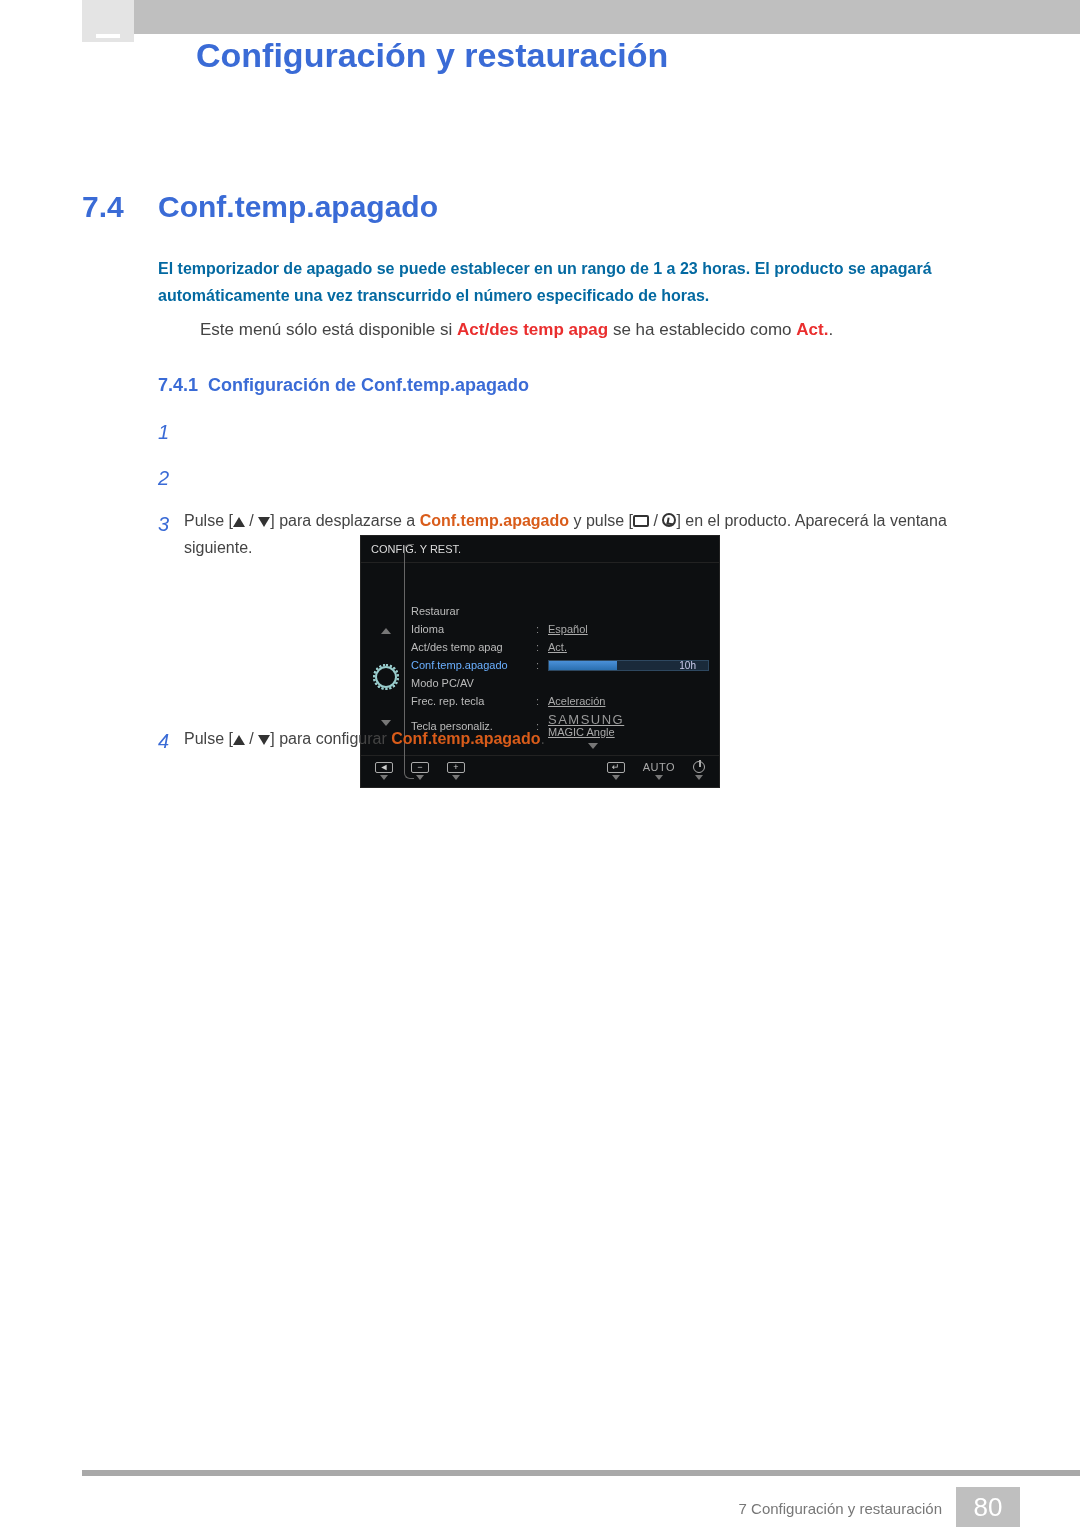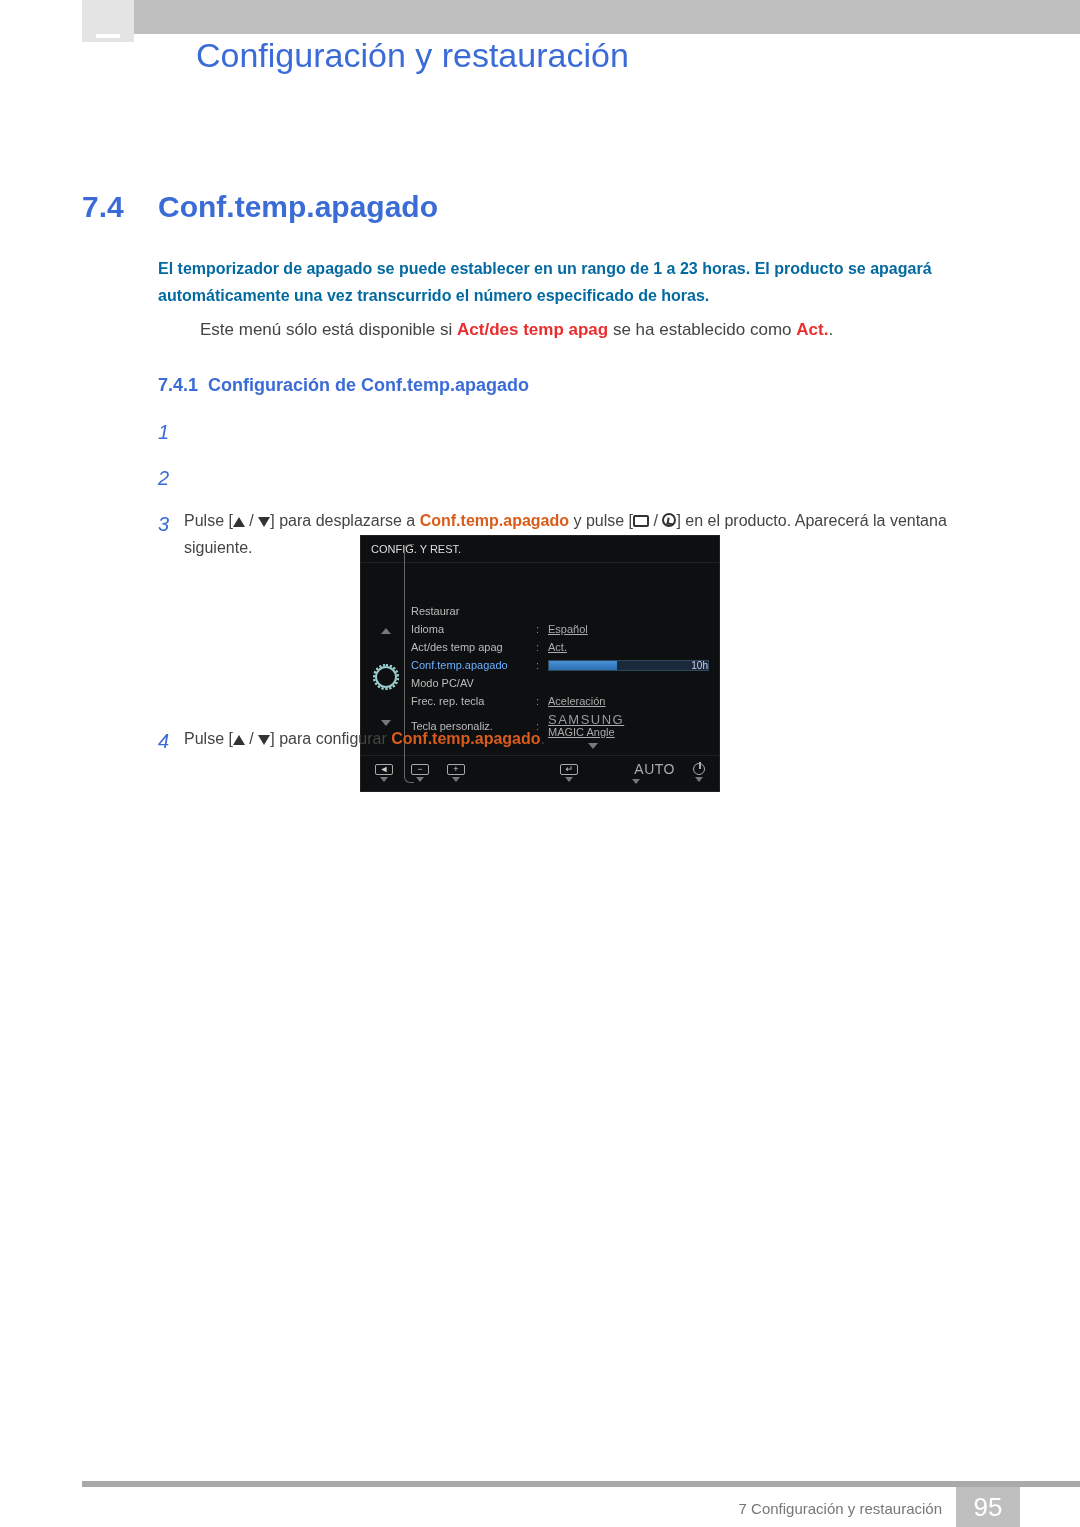--- a/index.html
+++ b/index.html
@@ -24,21 +24,21 @@
   .header-tab::after {
     content:"";
     position:absolute;
     left:14px; top:34px; width:24px; height:4px;
     background:#fff;
   }
   .chapter-title {
     position: absolute;
     top: 36px; left: 196px;
     font-size: 34px;
-    font-weight: normal;
+    font-weight: bold;
     color: #3a6bd6;
   }
   .section-num {
     position: absolute;
     top: 190px; left: 82px;
     font-size: 30px;
     font-weight: bold;
     color: #3a6bd6;
   }
   .section-title {
@@ -177,21 +177,21 @@
     height:11px;
     background:#1a2a3a;
     border:1px solid #2e4860;
     position:relative;
   }
   .osd-slider-fill {
     position:absolute; left:0; top:0; bottom:0;
     background:linear-gradient(#4a90d8,#2a6fb0);
   }
   .osd-slider-text {
-    position:absolute; right:0; top:-1px;
+    position:absolute; right:12px; top:-1px;
     font-size:10px; color:#cce;
   }
   .osd-sm-up, .osd-sm-down {
     width:0;height:0;margin:2px auto;
     border-left:5px solid transparent;border-right:5px solid transparent;
   }
   .osd-sm-up{border-bottom:6px solid #777;}
   .osd-sm-down{border-top:6px solid #777;}
   .osd-arrow-row{ padding-left:55px; }
   .osd-footer {
@@ -199,33 +199,33 @@
     justify-content:space-between;
     align-items:center;
     padding: 5px 14px 7px;
     border-top:1px solid #222;
   }
   .osd-f-left, .osd-f-right { display:flex; gap:18px; align-items:center; }
   .osd-f-item { display:flex; flex-direction:column; align-items:center; gap:2px; font-size:9px; color:#888;}
   .osd-f-icon { width:18px; height:11px; border:1px solid #aaa; border-radius:2px; display:flex; align-items:center; justify-content:center; font-size:9px; color:#ccc;}
   .osd-f-power { width:12px;height:12px;border:1.5px solid #aaa;border-radius:50%;position:relative;}
   .osd-f-power::after{content:"";position:absolute;left:5px;top:-2px;width:1.5px;height:7px;background:#aaa;}
-  .osd-f-auto { font-size:14px; color:#aaa; letter-spacing:0.5px;margin-left:38px;}
+  .osd-f-auto { font-size:11px; color:#aaa; letter-spacing:0.5px;}
   .osd-f-tri-dn{width:0;height:0;border-left:4px solid transparent;border-right:4px solid transparent;border-top:5px solid #777;}
 
   .step4 {
     position:absolute;
     top: 730px; left:158px; right:82px;
     display:flex; align-items:flex-start;
   }
 
   
   .footer {
     position:absolute;
-    left:0; right:0; bottom:0; height:46px;
+    left:0; right:0; bottom:0; height:57px;
   }
   .footer-bar {
     position:absolute; left:82px; right:0; top:0; height:6px;
     background:#a9a9a9;
   }
   .footer-txt {
     position:absolute; right:138px; bottom:10px;
     font-size:15px; color:#777;
   }
   .footer-pn-box {
@@ -372,15 +372,15 @@
   <div class="stepnum">4</div>
   <div class="steptxt">
     <span>Pulse [</span><span class="tri-up"></span> / <span class="tri-down"></span><span>] para configurar </span><span class="orange">Conf.temp.apagado</span><span>.</span>
   </div>
 </div>
 
 <div class="footer">
   <div class="footer-bar"></div>
   <div class="footer-txt">7 Configuración y restauración</div>
   <div class="footer-pn-box">
-    <div class="footer-pn">95</div>
+    <div class="footer-pn">80</div>
   </div>
 </div>
 
 </body></html>

